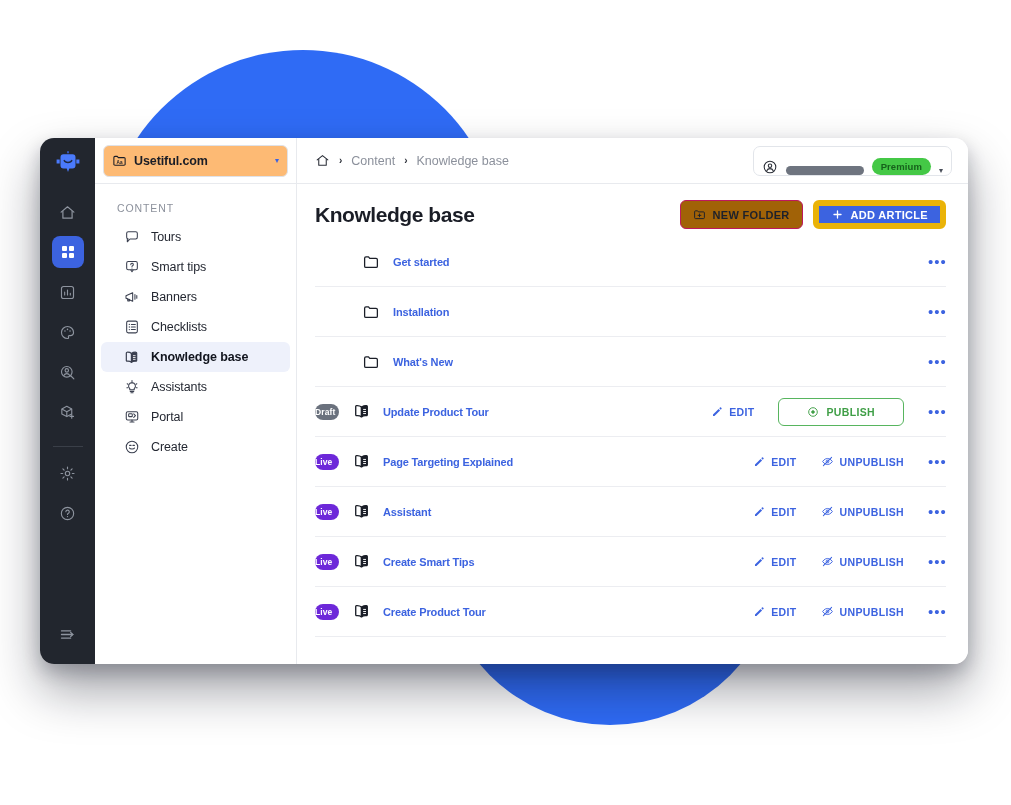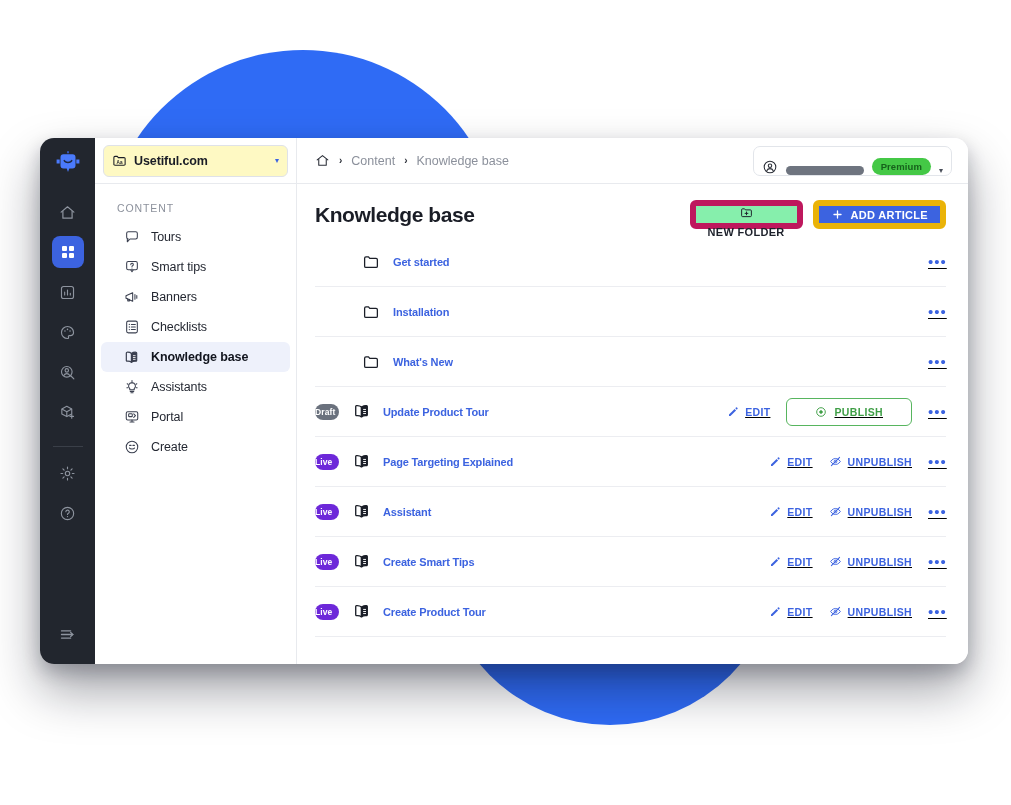--- a/index.html
+++ b/index.html
@@ -50,21 +50,21 @@
   #nav-panel {
     width: 202px; background: #ffffff; flex-shrink: 0;
     border-right: 1px solid #e8eaee;
     display: flex; flex-direction: column;
   }
   #workspace-row { height: 46px; display:flex; align-items:center; padding: 0 8px;
                    border-bottom: 1px solid #e8eaee; }
   #workspace-select {
     flex: 1; height: 32px; border: 1px solid #dfe2e8; border-radius: 6px;
     display: flex; align-items: center; gap: 7px; padding: 0 8px; cursor: pointer;
-    background: #fef9c3;
+    background: #fdba74;
   }
   #workspace-name { font-size: 12.5px; font-weight: 700; color: #1a1d26; letter-spacing: -.1px; }
   #workspace-caret { margin-left: auto; color: #3c63e0; font-size: 8px; }
 
   #nav-section-label {
     font-size: 10.5px; color: #8c919c; letter-spacing: .9px;
     padding: 18px 0 8px 22px; text-transform: uppercase;
   }
   .nav-item {
     height: 30px; display: flex; align-items: center; gap: 11px;
@@ -99,32 +99,32 @@
   #account-caret { color: #4a4f5a; font-size: 8px; }
 
   #page-head { display: flex; align-items: center; padding: 16px 22px 8px 18px; }
   #page-title { font-size: 21px; font-weight: 700; color: #1a1d26; letter-spacing: -.45px; }
   #head-actions { margin-left: auto; display: flex; align-items: center; gap: 10px; }
   .btn {
     height: 29px; border-radius: 6px; display: inline-flex; align-items: center;
     gap: 7px; padding: 0 12px; font-size: 11px; font-weight: 700;
     letter-spacing: .3px; cursor: pointer;
   }
-  #btn-new-folder { background: #86efac; border: 6px solid #be185d; color: #1d212b; flex-direction: column; }
+  #btn-new-folder { background: #a16207; border: 1px solid #be185d; color: #1d212b; }
   #btn-add-article { background: #3c63e0; border: 6px solid #eab308; color: #fff; }
 
   #list { padding: 0 22px 0 18px; overflow: hidden; }
   .row {
     height: 50px; display: flex; align-items: center; gap: 12px;
     border-bottom: 1px solid #ecedf1;
   }
   .row:last-child { border-bottom: 1px solid #ecedf1; }
   .row-ico { width: 20px; display: flex; align-items: center; justify-content: center; color: #1b1f28; flex-shrink: 0; }
   .row-title { font-size: 11px; font-weight: 700; color: #3c63e0; letter-spacing: -.15px; cursor: pointer; }
-  .row-actions { margin-left: auto; display: flex; align-items: center; gap: 16px; text-decoration: underline; }
+  .row-actions { margin-left: auto; display: flex; align-items: center; gap: 24px; }
 
   .status-badge {
     width: 24px; text-align: left; font-size: 8.5px; font-weight: 700; color: #fff;
     border-radius: 9px; padding: 3px 0; flex-shrink: 0; letter-spacing: .1px;
   }
   .status-badge.draft { background: #6a717d; }
   .status-badge.live  { background: #6d28d9; }
   .badge-spacer { width: 34px; flex-shrink: 0; }
 
   .link-action {

